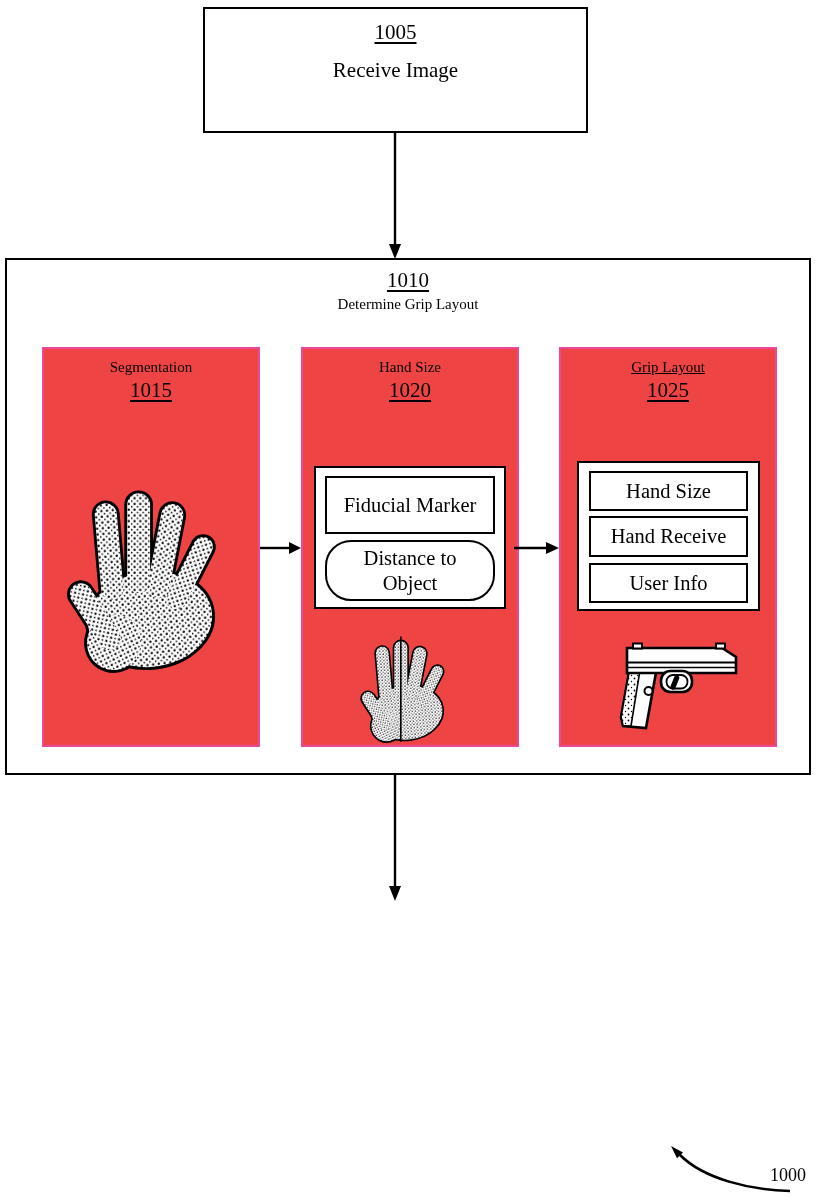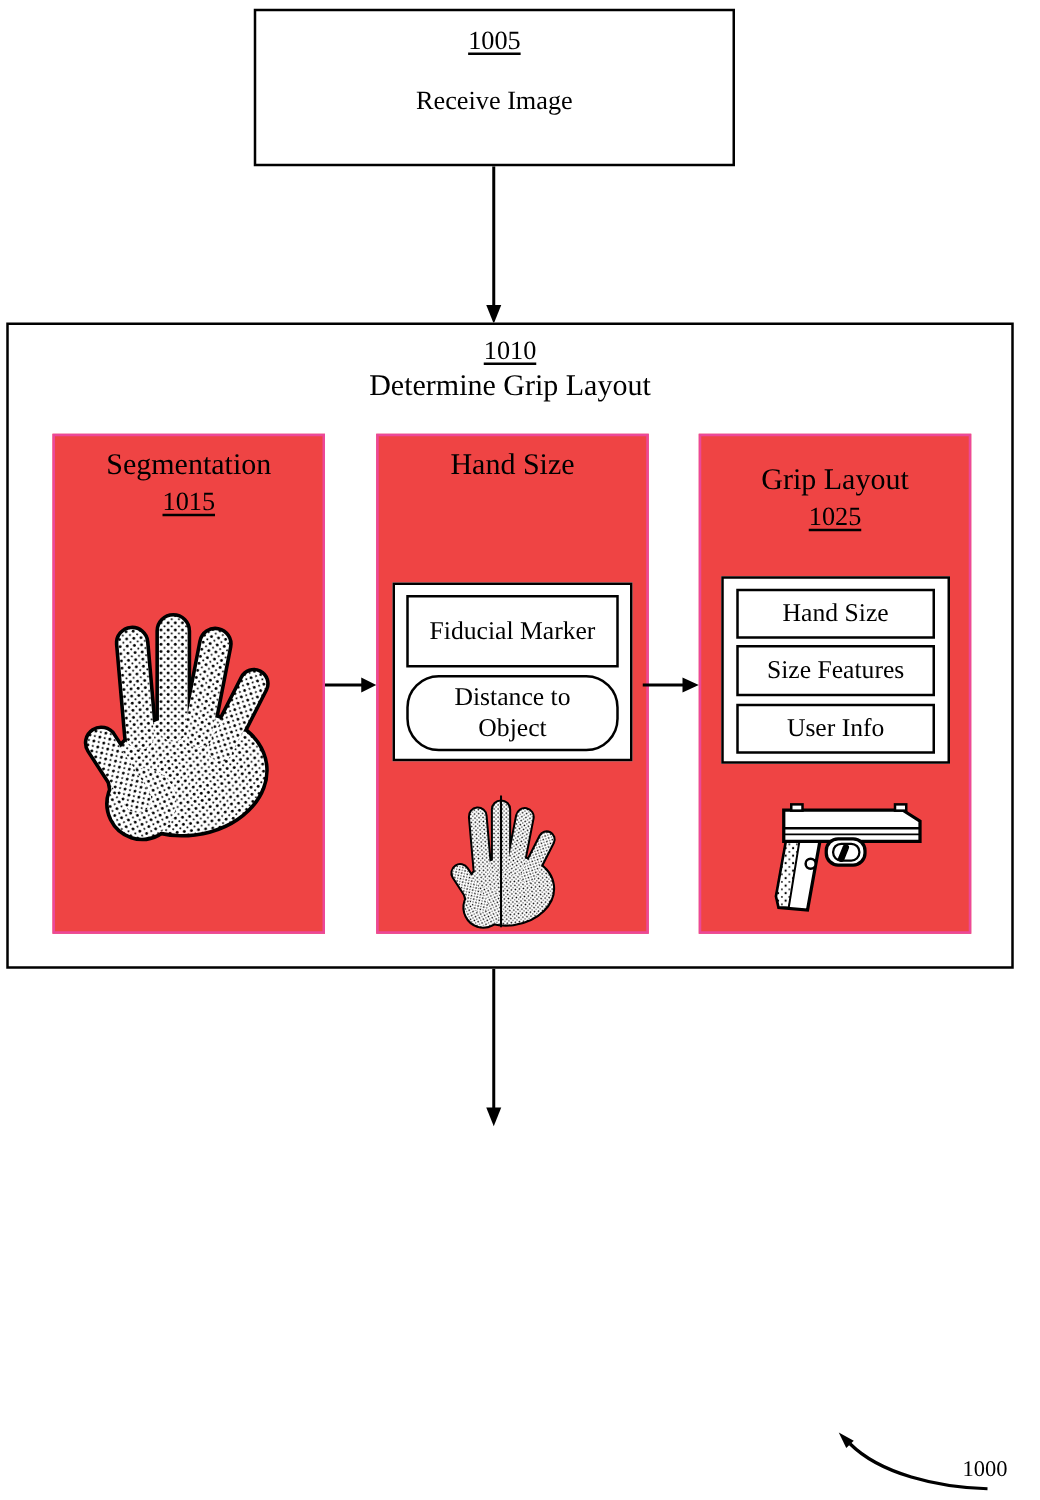--- a/index.html
+++ b/index.html
@@ -6,21 +6,21 @@
   .canvas{position:relative;width:832px;height:1200px;background:#ffffff;
           font-family:"Liberation Serif","DejaVu Serif",serif;color:#000;overflow:hidden;}
   .abs{position:absolute;box-sizing:border-box;}
   .node{background:#fff;border:2.5px solid #000;text-align:center;}
   .subnode{background:#ef4444;border:2px solid #ec4899;text-align:center;}
   .innerwrap{background:#fff;border:2px solid #000;}
   .innerbox{background:#fff;border:2px solid #000;display:flex;align-items:center;justify-content:center;
             text-align:center;font-size:20.5px;line-height:1.22;}
   .ref{text-decoration:underline;text-decoration-thickness:1.5px;text-underline-offset:3px;}
   .t21{font-size:21px;line-height:1.15;}
-  .hdr-title{font-size:24px;line-height:1.2;}
+  .hdr-title{font-size:15px;line-height:1.2;}
   .figlabel{font-size:18px;line-height:1;}
   .wrap2{display:inline-block;max-width:140px;}
   svg{display:block;}
 </style>
 </head>
 <body>
 
 <div class="canvas">
 
   <svg width="0" height="0" style="position:absolute" aria-hidden="true">
@@ -56,21 +56,21 @@
       </g>
       <g id="hand-g">
         <use href="#hand-shapes" stroke="#000" stroke-width="7" fill="url(#dotpat)"></use>
         <use href="#hand-shapes" stroke="none" fill="url(#dotpat)"></use>
       </g>
     </defs>
   </svg>
 
   <div class="abs node" style="left:203px;top:7px;width:385px;height:126px;text-align:center;">
     <div class="ref t21" style="margin-top:11px;">1005</div>
-    <div class="t21" style="margin-top:24px;">Receive Image</div>
+    <div class="t21" style="margin-top:14px;">Receive Image</div>
   </div>
 
   <svg class="abs" style="left:384px;top:133px;" width="22" height="126">
     <line x1="11" y1="0" x2="11" y2="113" stroke="#000" stroke-width="2.4"></line>
     <polygon points="5,111 17,111 11,126" fill="#000"></polygon>
   </svg>
 
   <div class="abs node" style="left:5px;top:258px;width:806px;height:517px;border-width:2.5px;">
     <div class="ref t21" style="margin-top:8px;">1010</div>
     <div class="hdr-title" style="margin-top:3px;">Determine Grip Layout</div>
@@ -78,43 +78,44 @@
     <div class="abs subnode" style="left:35px;top:87px;width:218px;height:400px;">
       <div class="hdr-title" style="margin-top:9px;">Segmentation</div>
       <div class="ref t21" style="margin-top:2px;">1015</div>
       <svg class="abs" style="left:16px;top:121px;" width="172" height="212" viewBox="0 0 210 250">
         <use href="#hand-g"></use>
       </svg>
     </div>
 
     <div class="abs subnode" style="left:294px;top:87px;width:218px;height:400px;">
       <div class="hdr-title" style="margin-top:9px;">Hand Size</div>
+      <div class="ref t21" style="margin-top:2px;">1020</div>
       <div class="abs innerwrap" style="left:11px;top:117px;width:192px;height:143px;">
         <div class="abs innerbox" style="left:9px;top:8px;width:170px;height:58px;">
           <span>Fiducial Marker</span>
         </div>
         <div class="abs innerbox" style="left:9px;top:72px;width:170px;height:61px;border-radius:26px;">
           <span class="wrap2">Distance to Object</span>
         </div>
       </div>
       <svg class="abs" style="left:52px;top:281px;" width="100" height="116" viewBox="0 0 210 250">
         <use href="#hand-g"></use>
         <line x1="96" y1="14" x2="96" y2="241" stroke="#000" stroke-width="3.5"></line>
       </svg>
     </div>
 
     <div class="abs subnode" style="left:552px;top:87px;width:218px;height:400px;">
-      <div class="hdr-title" style="margin-top:21px;">Grip Layout</div>
+      <div class="hdr-title" style="margin-top:9px;text-decoration:underline;">Grip Layout</div>
       <div class="ref t21" style="margin-top:2px;text-decoration:underline;">1025</div>
       <div class="abs innerwrap" style="left:16px;top:112px;width:183px;height:150px;">
         <div class="abs innerbox" style="left:10px;top:8px;width:159px;height:40px;">
           <span>Hand Size</span>
         </div>
         <div class="abs innerbox" style="left:10px;top:53px;width:159px;height:41px;">
-          <span>Size Features</span>
+          <span>Hand Receive</span>
         </div>
         <div class="abs innerbox" style="left:10px;top:100px;width:159px;height:40px;">
           <span>User Info</span>
         </div>
       </div>
       <svg class="abs" style="left:54px;top:292px;" width="128" height="94" viewBox="0 0 128 94">
         <g stroke="#000" fill="#fff">
           <path d="M15 26 L6 76 L8 85 L31 87 L42 26 Z" stroke-width="2.6"></path>
           <path d="M15 26 L6 76 L8 84.5 L16 85 L25.5 26 Z" fill="url(#gundots)" stroke-width="1.6"></path>
           <path d="M12 7 L107 7 L121 16 L121 32 L12 32 Z" stroke-width="2.6"></path>

